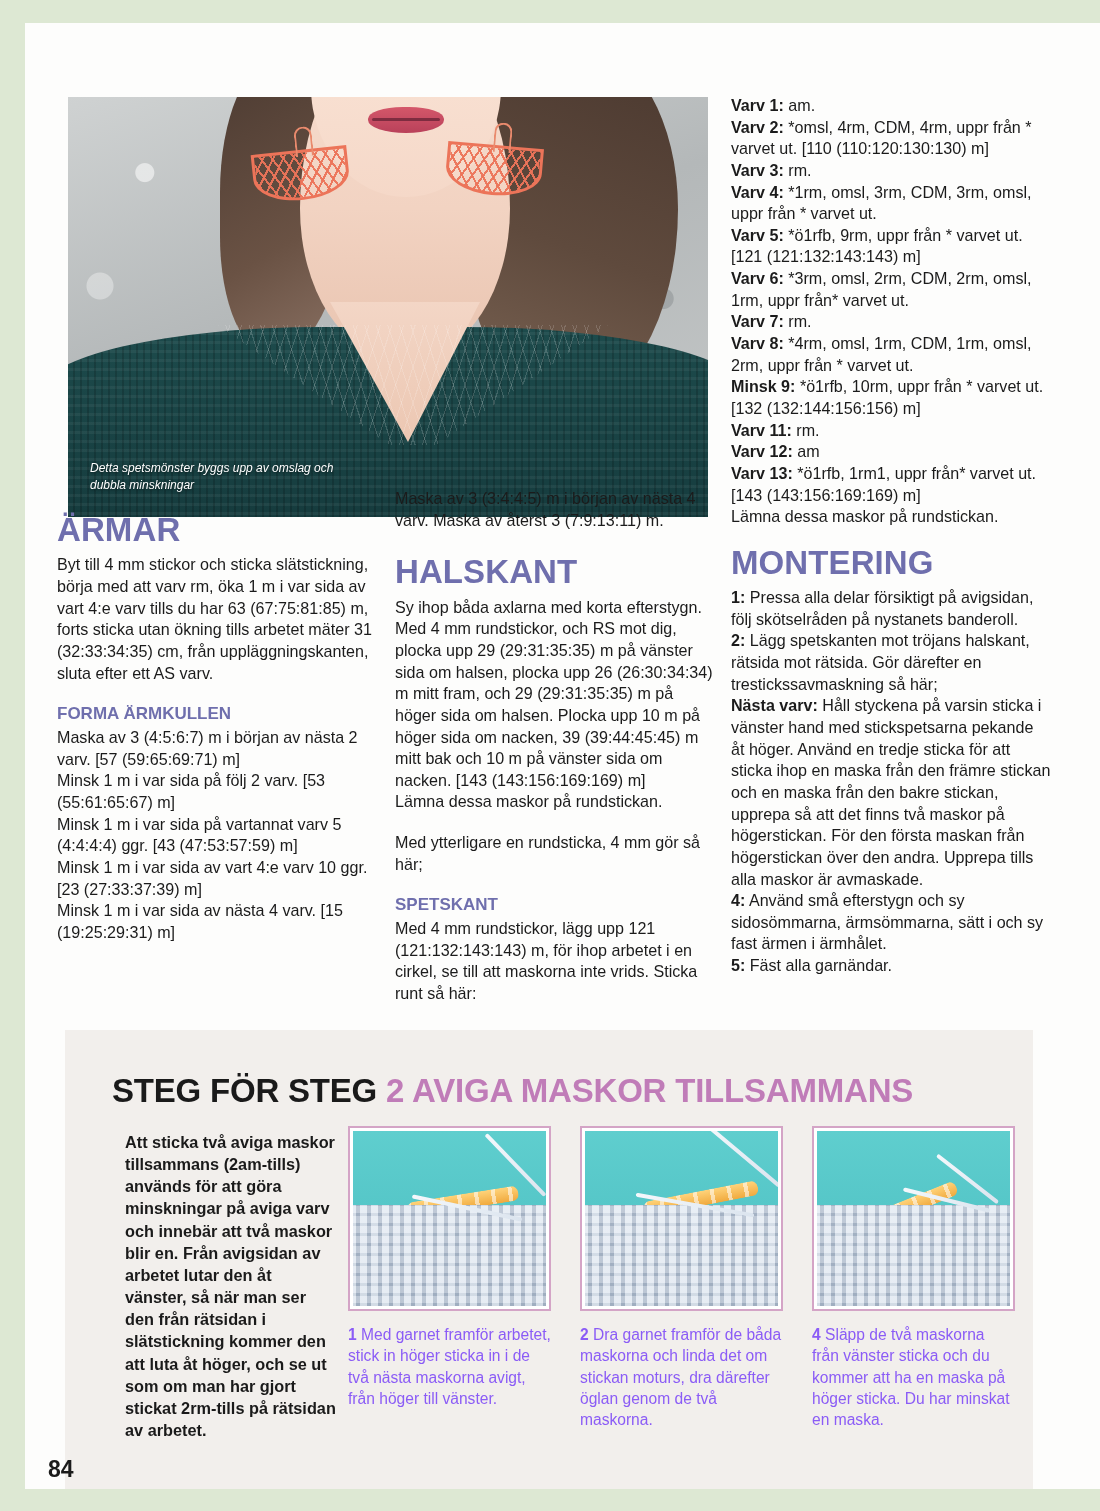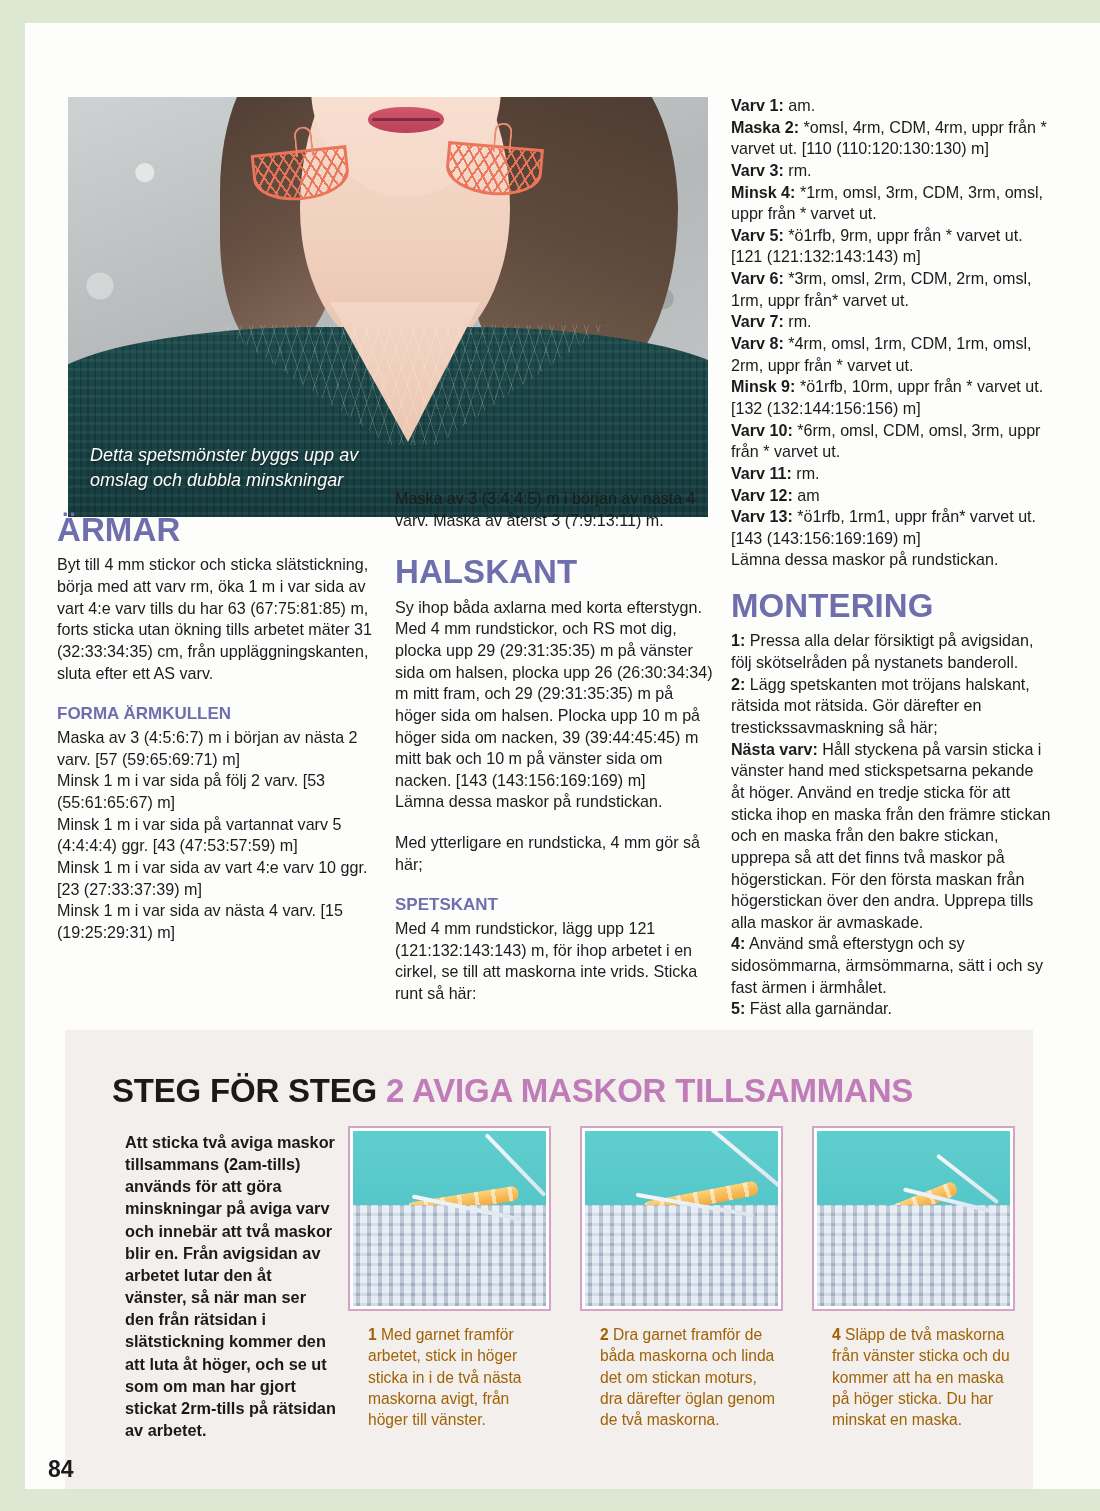--- a/index.html
+++ b/index.html
@@ -116,21 +116,21 @@
       repeating-linear-gradient(72deg, rgba(255,255,255,.16) 0 1px, transparent 1px 11px),
       repeating-linear-gradient(-72deg, rgba(255,255,255,.16) 0 1px, transparent 1px 11px);
     clip-path: polygon(0 0, 100% 0, 56% 100%, 44% 100%);
   }
   .hero-caption {
     position: absolute;
     left: 22px; bottom: 23px;
     width: 280px;
     color: #ffffff;
     font-style: italic;
-    font-size: 18px;
+    font-size: 12px;
     line-height: 1.42;
     text-shadow: 0 1px 3px rgba(0,0,0,.55);
   }
 
   
   .col { position: absolute; font-size: 16.1px; line-height: 1.345; color: #1b1b1b; }
   .col p { margin: 0; }
   .col-1 { left: 32px;  top: 485px; width: 322px; }
   .col-2 { left: 370px; top: 465px; width: 318px; }
   .col-3 { left: 706px; top: 72px;  width: 320px; }
@@ -222,22 +222,21 @@
   .sp-yarn {
     position: absolute;
     height: 4px; border-radius: 3px;
     background: linear-gradient(90deg,#f4f8fc,#dbe4ee);
   }
 
   .step-caption {
     margin-top: 13px;
     font-size: 15.6px;
     line-height: 1.37;
-    color: #a16207;
-    margin-left: 20px;
+    color: #8b5cf6;
   }
   .step-caption .num { font-weight: 700; }
 
   .page-num {
     position: absolute;
     left: 23px;
     top: 1433px;
     font-size: 23px;
     font-weight: 700;
     color: #1b1b1b;
@@ -284,29 +283,28 @@
     <div class="gap"></div>
     <p>Med ytterligare en rundsticka, 4 mm gör så här;</p>
     <div class="gap"></div>
     <h3 class="sub">SPETSKANT</h3>
     <p>Med 4 mm rundstickor, lägg upp 121 (121:132:143:143) m, för ihop arbetet i en cirkel, se till att maskorna inte vrids. Sticka runt så här:</p>
   </div>
 
   <div class="col col-3">
     <div>
       <p><span class="lbl">Varv 1:</span><span> am.</span></p>
-      <p><span class="lbl">Maska 2:</span><span> *omsl, 4rm, CDM, 4rm, uppr från * varvet ut. [110 (110:120:130:130) m]</span></p>
+      <p><span class="lbl">Varv 2:</span><span> *omsl, 4rm, CDM, 4rm, uppr från * varvet ut. [110 (110:120:130:130) m]</span></p>
       <p><span class="lbl">Varv 3:</span><span> rm.</span></p>
-      <p><span class="lbl">Minsk 4:</span><span> *1rm, omsl, 3rm, CDM, 3rm, omsl, uppr från * varvet ut.</span></p>
+      <p><span class="lbl">Varv 4:</span><span> *1rm, omsl, 3rm, CDM, 3rm, omsl, uppr från * varvet ut.</span></p>
       <p><span class="lbl">Varv 5:</span><span> *ö1rfb, 9rm, uppr från * varvet ut. [121 (121:132:143:143) m]</span></p>
       <p><span class="lbl">Varv 6:</span><span> *3rm, omsl, 2rm, CDM, 2rm, omsl, 1rm, uppr från* varvet ut.</span></p>
       <p><span class="lbl">Varv 7:</span><span> rm.</span></p>
       <p><span class="lbl">Varv 8:</span><span> *4rm, omsl, 1rm, CDM, 1rm, omsl, 2rm, uppr från * varvet ut.</span></p>
       <p><span class="lbl">Minsk 9:</span><span> *ö1rfb, 10rm, uppr från * varvet ut. [132 (132:144:156:156) m]</span></p>
-      <p><span class="lbl">Varv 10:</span><span> *6rm, omsl, CDM, omsl, 3rm, uppr från * varvet ut.</span></p>
       <p><span class="lbl">Varv 11:</span><span> rm.</span></p>
       <p><span class="lbl">Varv 12:</span><span> am</span></p>
       <p><span class="lbl">Varv 13:</span><span> *ö1rfb, 1rm1, uppr från* varvet ut. [143 (143:156:169:169) m]</span></p>
       <p><span>Lämna dessa maskor på rundstickan.</span></p>
     </div>
 
     <div class="small-gap"></div>
     <h2 class="sect">MONTERING</h2>
     <div>
       <p><span class="lbl">1:</span><span> Pressa alla delar försiktigt på avigsidan, följ skötselråden på nystanets banderoll.</span></p>

